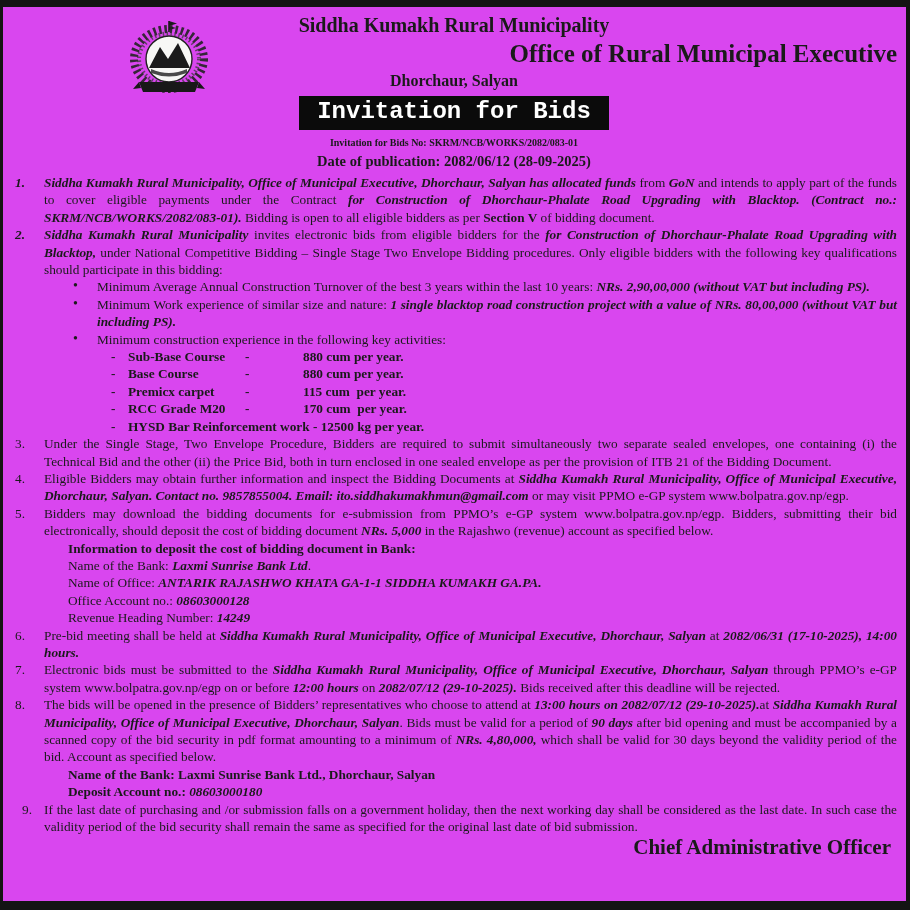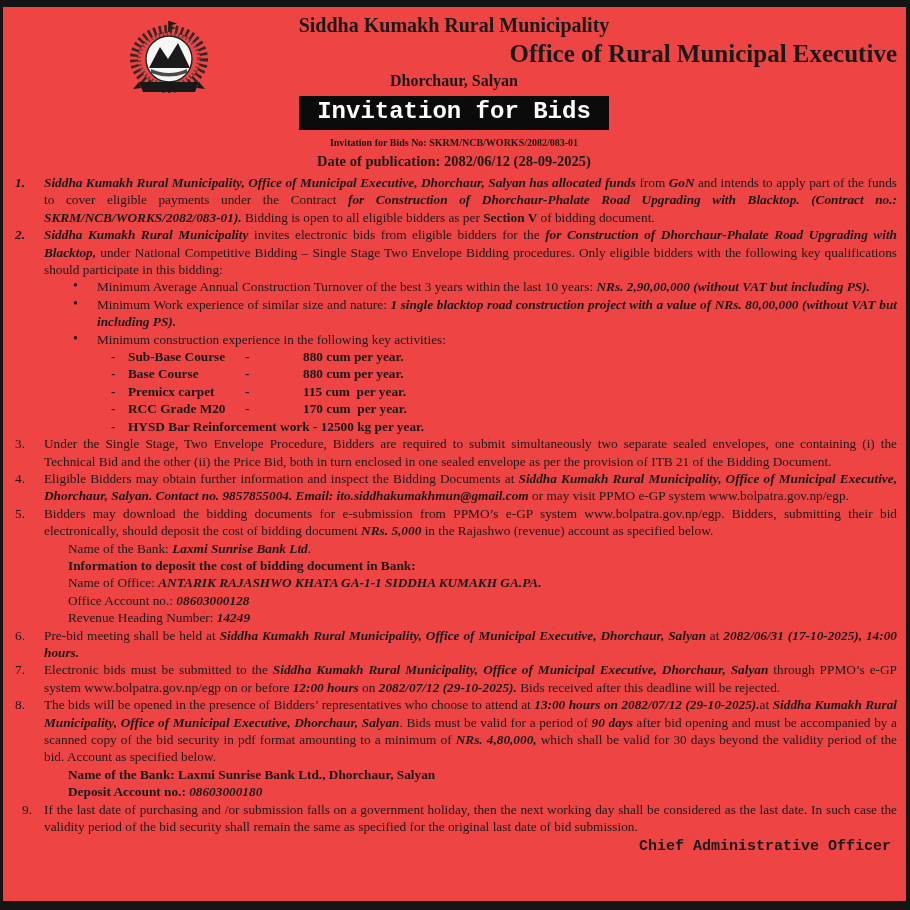--- a/index.html
+++ b/index.html
@@ -1,18 +1,18 @@
 <!DOCTYPE html>
 <html><head>
 <meta charset="utf-8">
 <style>
   html,body{margin:0;padding:0;background:#e8e8e8;}
   .page{
     width:910px;height:910px;box-sizing:border-box;margin:0 auto;
-    background:#ef4444;color:#1a1a1a;
+    background:#d946ef;color:#1a1a1a;
     border:3px solid #141414;border-top-width:7px;border-bottom-width:9px;border-right-width:4px;
     padding:2px 9px 0 8px;position:relative;overflow:hidden;
     font-family:"Liberation Serif","DejaVu Serif",serif;
   }
   
   .hdr{position:relative;}
   .logo{position:absolute;left:110px;top:5px;width:96px;height:82px;}
   .muni{text-align:center;font-weight:700;font-size:20px;line-height:23px;margin-top:5px;}
   .office{text-align:right;font-weight:700;font-size:25px;line-height:29px;margin-top:2px;}
   .loc{text-align:center;font-weight:700;font-size:16px;line-height:19px;margin-top:3px;}
@@ -29,21 +29,21 @@
   .item .num.shift{left:11px;}
   .brow{position:relative;padding-left:86px;}
   .brow .bmark{position:absolute;left:62px;top:-1px;font-size:14px;}
   .drow{position:relative;padding-left:117px;text-align:left;}
   .drow .dmark{position:absolute;left:100px;font-weight:700;}
   .drow .dlabel{display:inline-block;width:117px;font-weight:700;}
   .drow .dsep{display:inline-block;width:58px;font-weight:700;}
   .drow .dval{font-weight:700;white-space:pre;}
   .drow .dfull{font-weight:700;}
   .irow{padding-left:57px;text-align:left;}
-  .sig{text-align:right;font-weight:700;font-size:15px;line-height:18px;margin-top:3px;padding-right:6px;font-family:Liberation Mono, monospace;}
+  .sig{text-align:right;font-weight:700;font-size:21px;line-height:18px;margin-top:3px;padding-right:6px;}
 </style>
 </head>
 <body>
 
 <div class="page">
 
   <div class="hdr">
     <div class="logo">
       <svg viewBox="0 0 96 82" width="96" height="82" aria-hidden="true">
 
@@ -105,22 +105,22 @@
         <div class="ibody"><span>Under the Single Stage, Two Envelope Procedure, Bidders are required to submit simultaneously two separate sealed envelopes, one containing (i) the Technical Bid and the other (ii) the Price Bid, both in turn enclosed in one sealed envelope as per the provision of ITB 21 of the Bidding Document.</span></div>
       </div>
       <div class="item">
         <span class="num">4.</span>
         <div class="ibody"><span>Eligible Bidders may obtain further information and inspect the Bidding Documents at </span><span class="b i">Siddha Kumakh Rural Municipality, Office of Municipal Executive, Dhorchaur, Salyan. Contact no. 9857855004. Email: ito.siddhakumakhmun@gmail.com</span><span> or may visit PPMO e-GP system www.bolpatra.gov.np/egp.</span></div>
       </div>
       <div class="item">
         <span class="num">5.</span>
         <div class="ibody"><span>Bidders may download the bidding documents for e-submission from PPMO’s e-GP system www.bolpatra.gov.np/egp. Bidders, submitting their bid electronically, should deposit the cost of bidding document </span><span class="b i">NRs. 5,000</span><span> in the Rajashwo (revenue) account as specified below.</span></div>
       </div>
+      <div class="irow"><span class="b">Information to deposit the cost of bidding document in Bank:</span></div>
       <div class="irow"><span>Name of the Bank: </span><span class="b i">Laxmi Sunrise Bank Ltd</span><span>.</span></div>
-      <div class="irow"><span class="b">Information to deposit the cost of bidding document in Bank:</span></div>
       <div class="irow"><span>Name of Office: </span><span class="b i">ANTARIK RAJASHWO KHATA GA-1-1 SIDDHA KUMAKH GA.PA.</span></div>
       <div class="irow"><span>Office Account no.: </span><span class="b i">08603000128</span></div>
       <div class="irow"><span>Revenue Heading Number: </span><span class="b i">14249</span></div>
       <div class="item">
         <span class="num">6.</span>
         <div class="ibody"><span>Pre-bid meeting shall be held at </span><span class="b i">Siddha Kumakh Rural Municipality, Office of Municipal Executive, Dhorchaur, Salyan</span><span> at </span><span class="b i">2082/06/31 (17-10-2025), 14:00 hours.</span></div>
       </div>
       <div class="item">
         <span class="num">7.</span>
         <div class="ibody"><span>Electronic bids must be submitted to the </span><span class="b i">Siddha Kumakh Rural Municipality, Office of Municipal Executive, Dhorchaur, Salyan</span><span> through PPMO’s e-GP system www.bolpatra.gov.np/egp on or before </span><span class="b i">12:00 hours</span><span> on </span><span class="b i">2082/07/12 (29-10-2025).</span><span> Bids received after this deadline will be rejected.</span></div>

